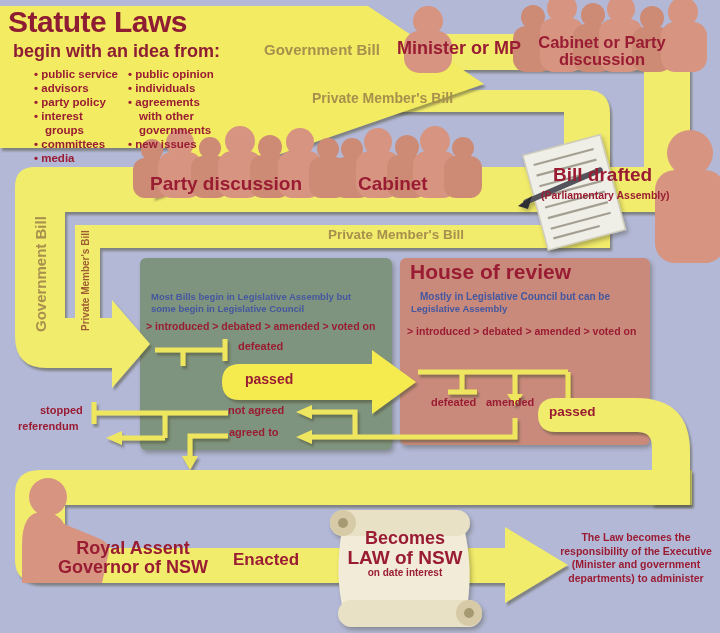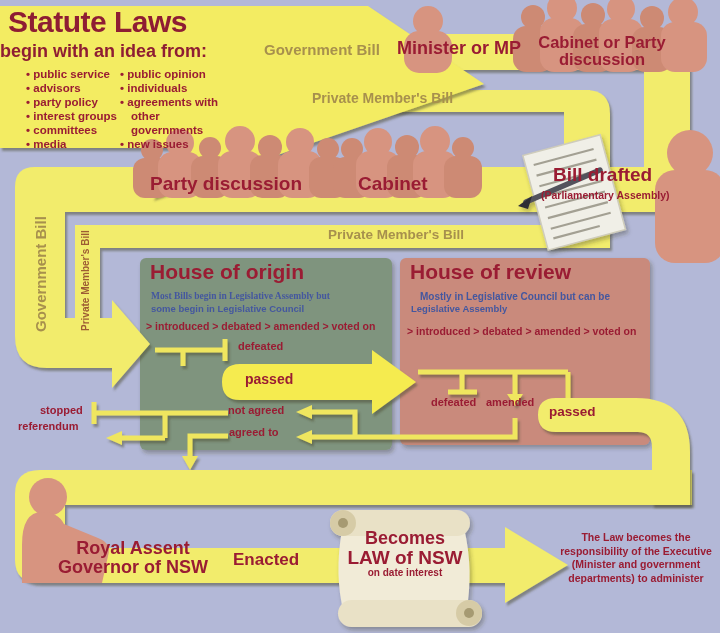--- a/index.html
+++ b/index.html
@@ -4,21 +4,21 @@
 <style>
   html,body{margin:0;padding:0;}
   #stage{position:relative;width:720px;height:633px;background:#b3b8d7;overflow:hidden;
          font-family:"Liberation Sans",sans-serif;}
   .t{position:absolute;font-weight:bold;color:#9a1c33;white-space:nowrap;line-height:1.05;}
   .tan{color:#a7904d;}
   .brown{color:#9d5c33;}
   .blue{color:#44579f;}
   .ctr{text-align:center;white-space:normal;}
   .vert{transform:rotate(-90deg);transform-origin:0 0;}
-  .bullets div{padding-left:11px;text-indent:-11px;white-space:normal;}
+  .bullets div{padding-left:11px;text-indent:-11px;white-space:normal;margin-left:8px;}
   .bullets div::before{content:"\2022\00a0";}
   svg{position:absolute;left:0;top:0;}
 </style>
 </head>
 <body>
 
 <div id="stage">
 
 <svg width="720" height="633" viewBox="0 0 720 633">
   <defs>
@@ -148,21 +148,21 @@
     <rect x="330" y="510" width="140" height="26" rx="13" fill="#e9e1c6"></rect>
     <circle cx="343" cy="523" r="13" fill="#d6cba6"></circle>
         <circle cx="343" cy="523" r="5" fill="#a69a72"></circle>
     <rect x="338" y="600" width="144" height="27" rx="13.5" fill="#e9e1c6"></rect>
     <circle cx="469" cy="613" r="13" fill="#d6cba6"></circle>
         <circle cx="469" cy="613" r="5" fill="#a69a72"></circle>
   </g>
 </svg>
 
   <div class="t" style="left:8px;top:6px;font-size:30px;letter-spacing:-0.5px;color:#8e1d33;">Statute Laws</div>
-  <div class="t" style="left:0;top:42px;font-size:18px;color:#8e1d33;">begin with an idea from:</div>
+  <div class="t" style="left:13px;top:42px;font-size:18px;color:#8e1d33;">begin with an idea from:</div>
 
   <div class="t bullets" style="left:26px;top:67px;font-size:11.5px;width:92px;line-height:14px;">
     <div>public service</div>
     <div>advisors</div>
     <div>party policy</div>
     <div>interest groups</div>
     <div>committees</div>
     <div>media</div>
   </div>
   <div class="t bullets" style="left:120px;top:67px;font-size:11.5px;width:104px;line-height:14px;">
@@ -179,22 +179,21 @@
 
   <div class="t" style="left:150px;top:174px;font-size:19px;">Party discussion</div>
   <div class="t" style="left:358px;top:174px;font-size:19px;">Cabinet</div>
   <div class="t" style="left:553px;top:165px;font-size:19px;">Bill drafted</div>
   <div class="t" style="left:541px;top:190px;font-size:10.5px;">(Parliamentary Assembly)</div>
   <div class="t tan" style="left:328px;top:228px;font-size:13.5px;">Private Member's Bill</div>
 
   <div class="t tan vert" style="left:33px;top:332px;font-size:15px;">Government Bill</div>
   <div class="t brown vert" style="left:81px;top:331px;font-size:10px;">Private Member's Bill</div>
 
-  <div class="t" style="left:150px;top:261px;font-size:21px;">House of origin</div>
-  <div class="t blue" style="left:151px;top:292px;font-size:9.5px;font-family:Liberation Serif, serif;">Most Bills begin in Legislative Assembly but</div>
+  <div class="t blue" style="left:151px;top:292px;font-size:9.5px;">Most Bills begin in Legislative Assembly but</div>
   <div class="t blue" style="left:151px;top:304px;font-size:9.5px;">some begin in Legislative Council</div>
   <div class="t" style="left:146px;top:321px;font-size:10.5px;">&gt; introduced &gt; debated &gt; amended &gt; voted on</div>
   <div class="t" style="left:238px;top:341px;font-size:11px;">defeated</div>
   <div class="t" style="left:245px;top:372px;font-size:14px;">passed</div>
   <div class="t" style="left:228px;top:405px;font-size:11px;">not agreed</div>
   <div class="t" style="left:229px;top:427px;font-size:11px;">agreed to</div>
   <div class="t" style="left:40px;top:405px;font-size:11px;text-align:center;">stopped</div>
   <div class="t" style="left:18px;top:421px;font-size:11px;">referendum</div>
 
   <div class="t" style="left:410px;top:261px;font-size:21px;">House of review</div>

